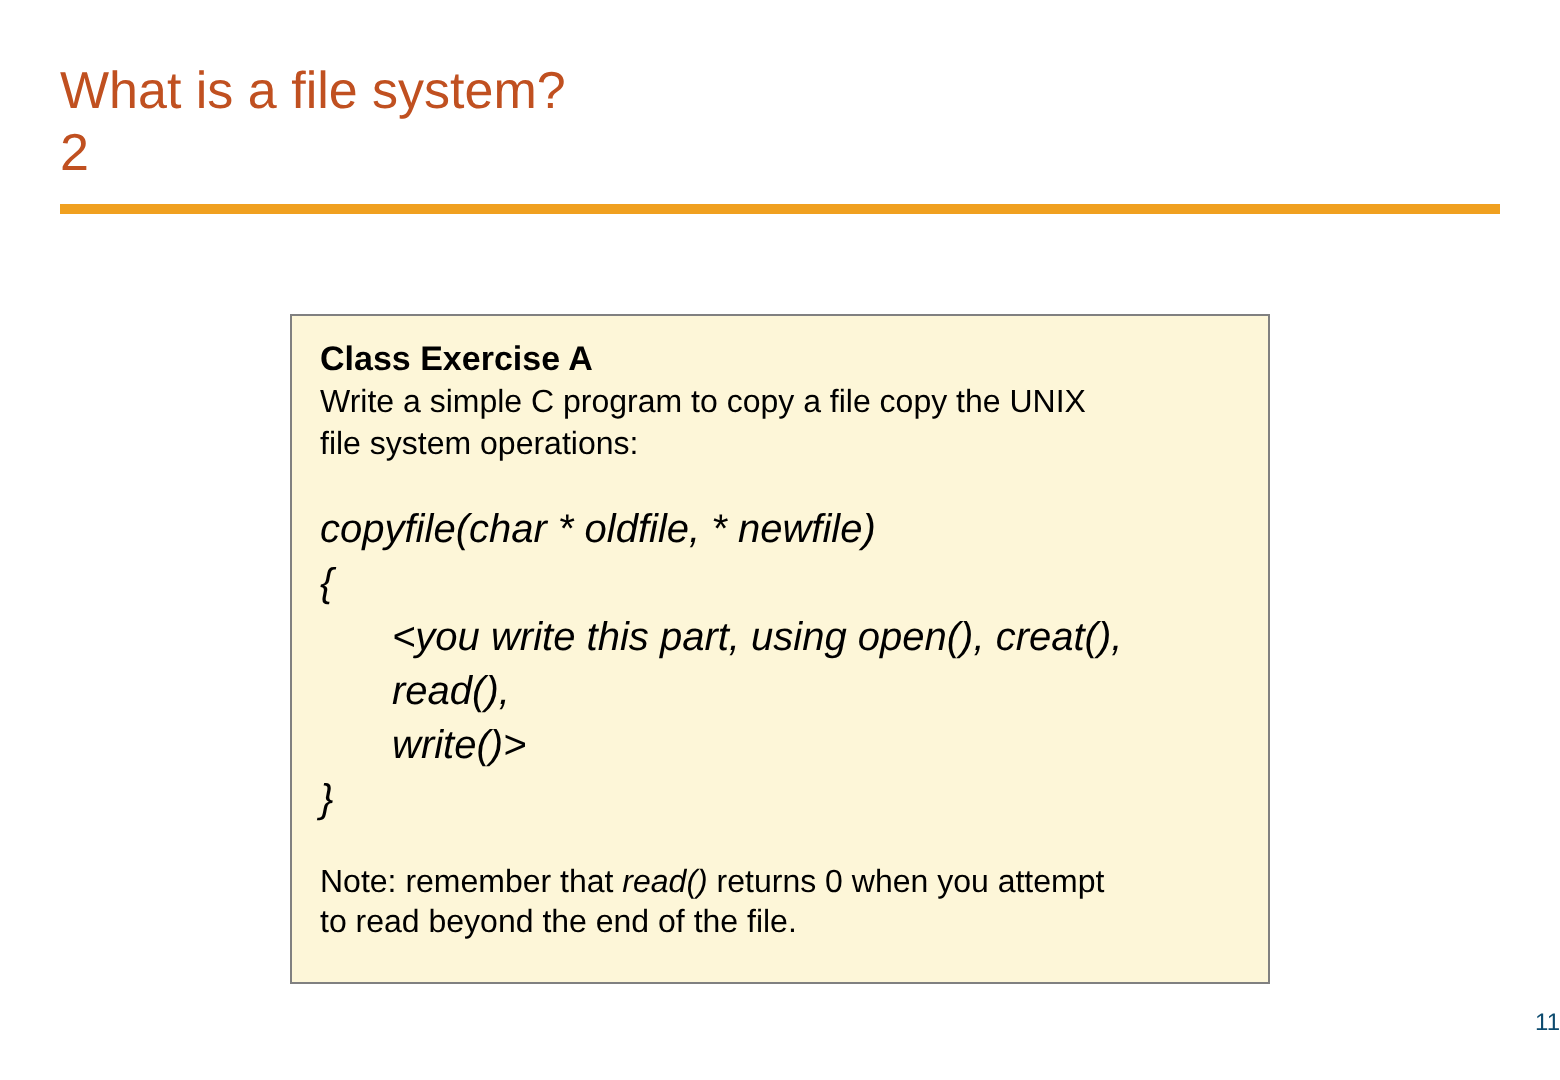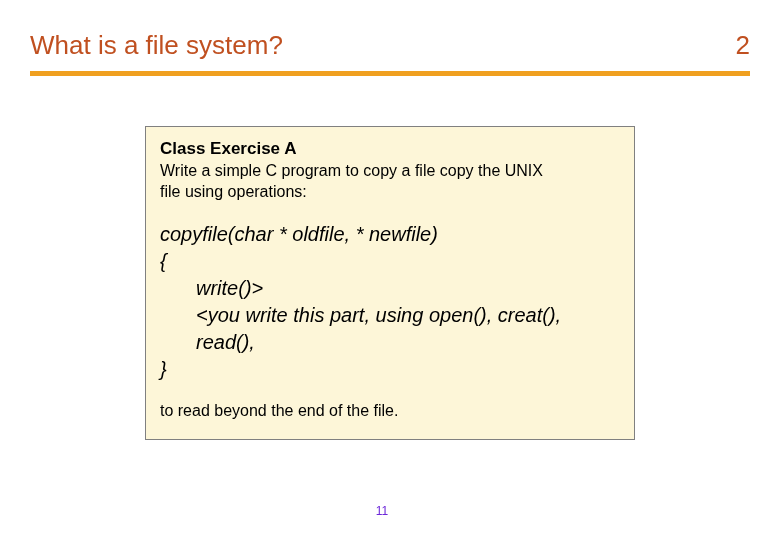--- a/index.html
+++ b/index.html
@@ -8,20 +8,21 @@
     height: 540px;
     background: #ffffff;
     font-family: Arial, Helvetica, sans-serif;
     position: relative;
   }
   .header {
     display: flex;
     justify-content: space-between;
     align-items: flex-start;
     padding: 30px 30px 0 30px;
+    flex-direction: column;
   }
   .title {
     color: #c05020;
     font-size: 26px;
     font-weight: normal;
   }
   .page-num {
     color: #c05020;
     font-size: 26px;
     font-weight: normal;
@@ -60,46 +61,49 @@
   .note {
     font-size: 16px;
     color: #000;
     line-height: 1.3;
   }
   .note .em { font-style: italic; }
   .footer-num {
     position: absolute;
     bottom: 22px;
     left: 0;
-    right: 16px;
-    text-align: center;
+    right: 0;
+    text-align: right;
     font-size: 12px;
-    color: #6d28d9;
+    color: #0c4a6e;
   }
 </style>
 </head>
 <body>
 
 <div class="header">
   <div class="title">What is a file system?</div>
   <div class="page-num">2</div>
 </div>
 <div class="rule"></div>
 
 <div class="content-box">
   <div class="ex-title">Class Exercise A</div>
   <div class="body-text">Write a simple C program to copy a file copy the UNIX</div>
-  <div class="body-text">file using operations:</div>
+  <div class="body-text">file system operations:</div>
 
   <div class="spacer"></div>
 
   <div class="code-block">copyfile(char * oldfile, * newfile)</div>
   <div class="code-block">{</div>
+  <div class="code-block indent">&lt;you write this part, using open(), creat(),  read(),</div>
   <div class="code-block indent">write()&gt;</div>
-  <div class="code-block indent">&lt;you write this part, using open(), creat(),  read(),</div>
   <div class="code-block">}</div>
 
   <div class="spacer"></div>
 
+  <div class="note">
+    <span>Note: remember that </span><span class="em">read()</span><span> returns 0 when you attempt</span>
+  </div>
   <div class="note">to read beyond the end of the file.</div>
 </div>
 
 <div class="footer-num">11</div>
 
 </body></html>

